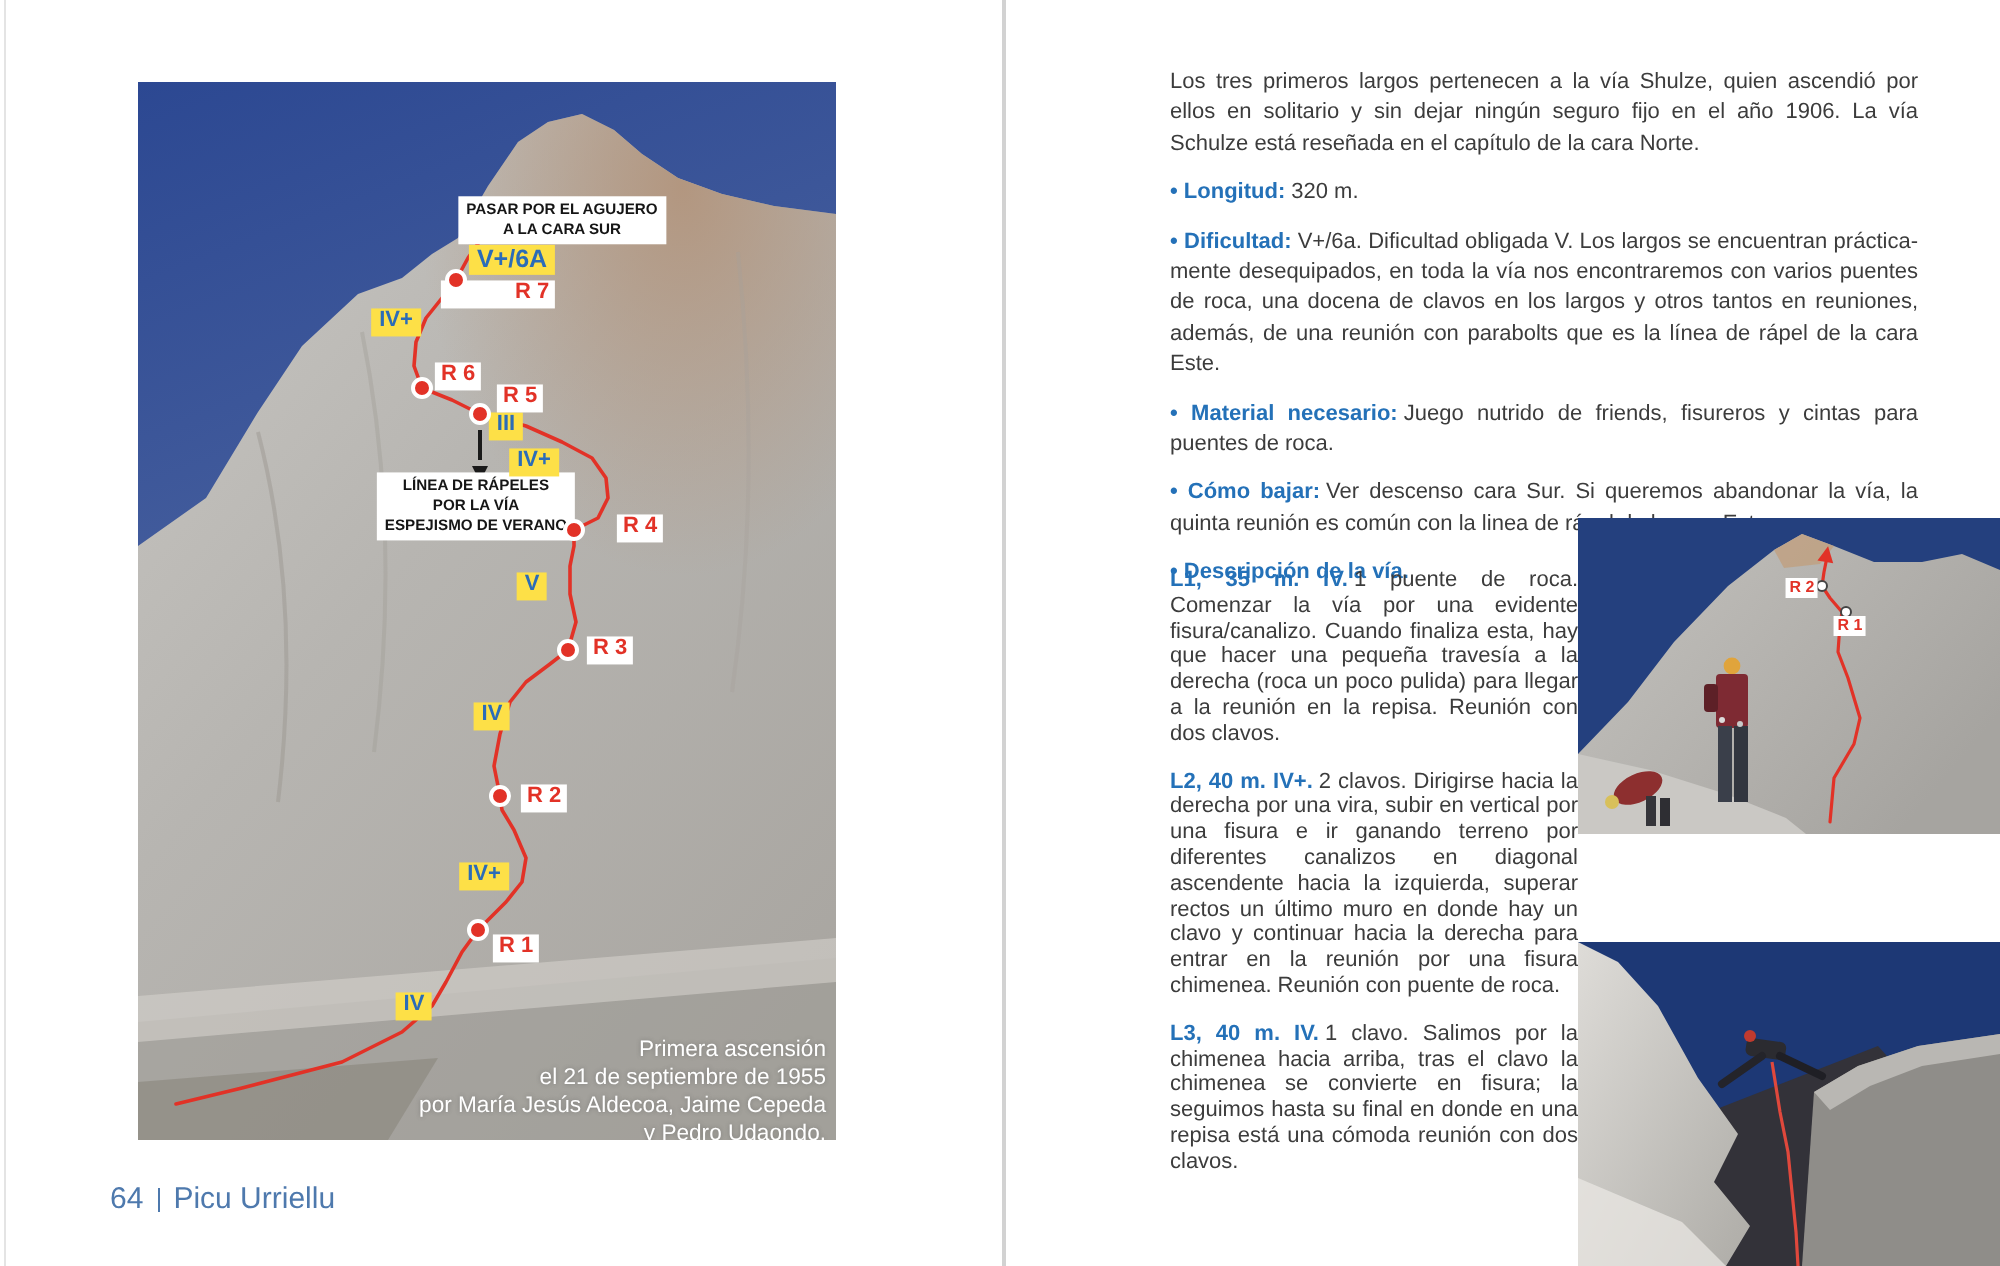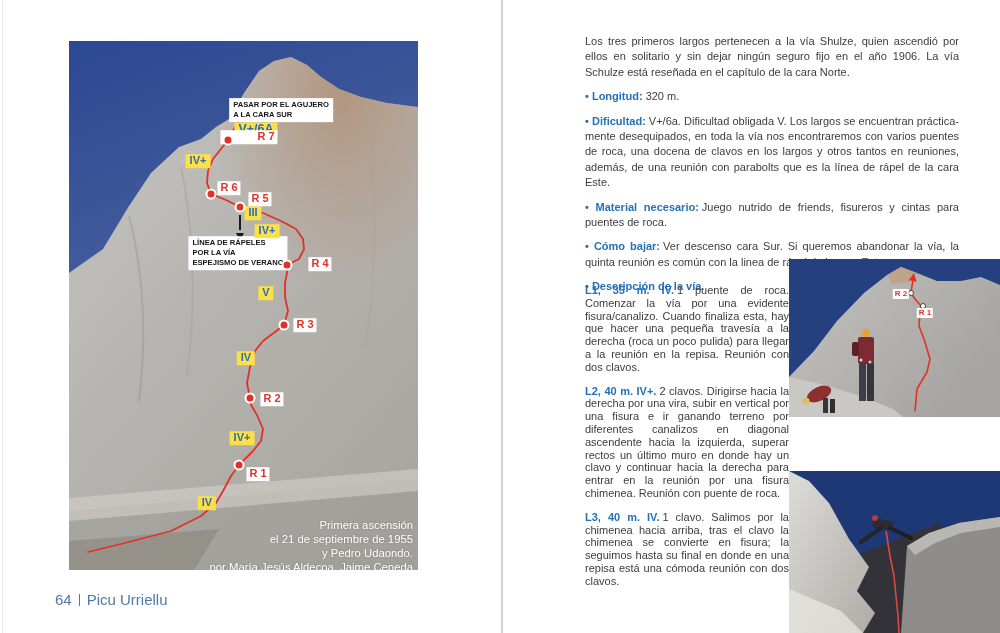--- a/index.html
+++ b/index.html
@@ -9,21 +9,21 @@
   .gutter{position:absolute;left:501px;top:0;width:2px;height:633px;background:#d2d2d2;}
 
   
   .title{position:absolute;left:68px;top:11px;margin:0;font-size:23px;font-weight:bold;
          letter-spacing:-0.3px;color:#1d73bc;}
   .topo{position:absolute;left:69px;top:41px;width:349px;height:529px;overflow:hidden;}
   .topo svg.art{position:absolute;left:0;top:0;}
   .layer{position:absolute;left:0;top:0;width:100%;height:100%;}
 
   .tnote{position:absolute;transform:translate(-50%,-50%);background:#ffffff;color:#151515;
-         font-size:7.6px;font-weight:bold;line-height:1.3;padding:2px 4px;text-align:left;
+         font-size:7.6px;font-weight:bold;line-height:1.3;padding:2px 4px;text-align:center;
          white-space:pre-line;}
   .tgrade{position:absolute;transform:translate(-50%,-50%);background:#fde047;color:#2b6cb8;
          font-size:11px;font-weight:bold;line-height:1.05;padding:1px 4px;white-space:nowrap;}
   .tgrade.big{font-size:12.5px;}
   .tbelay{position:absolute;transform:translate(-50%,-50%);background:#ffffff;color:#e23227;
          font-size:11px;font-weight:bold;line-height:1.05;padding:1px 3px;white-space:nowrap;}
   .tdot{position:absolute;width:7px;height:7px;border-radius:50%;background:#e23227;
         border:2px solid #fff;transform:translate(-50%,-50%);box-sizing:content-box;}
 
   .caption{position:absolute;right:5px;top:477px;text-align:right;color:#ffffff;
@@ -105,40 +105,40 @@
 POR LA VÍA
 ESPEJISMO DE VERANO</div>
         <div class="tgrade big" style="left: 187px; top: 89px;">V+/6A</div>
         <div class="tgrade" style="left: 129px; top: 120px;">IV+</div>
         <div class="tgrade" style="left: 140px; top: 172px; margin-left: 44px;">III</div>
         <div class="tgrade" style="left: 198px; top: 190px;">IV+</div>
         <div class="tgrade" style="left: 197px; top: 252px;">V</div>
         <div class="tgrade" style="left: 177px; top: 317px;">IV</div>
         <div class="tgrade" style="left: 173px; top: 397px;">IV+</div>
         <div class="tgrade" style="left: 138px; top: 462px;">IV</div>
-        <div class="tbelay" style="left: 180px; top: 96px; padding-left: 37px;">R 7</div>
+        <div class="tbelay" style="left: 180px; top: 106px; padding-left: 37px;">R 7</div>
         <div class="tbelay" style="left: 160px; top: 147px;">R 6</div>
         <div class="tbelay" style="left: 191px; top: 158px; text-align: right;">R 5</div>
         <div class="tbelay" style="left: 251px; top: 223px;">R 4</div>
         <div class="tbelay" style="left: 236px; top: 284px;">R 3</div>
         <div class="tbelay" style="left: 203px; top: 358px;">R 2</div>
         <div class="tbelay" style="left: 189px; top: 433px;">R 1</div>
         <div class="tdot" style="left: 159px; top: 99px;"></div>
         <div class="tdot" style="left: 142px; top: 153px;"></div>
         <div class="tdot" style="left: 171px; top: 166px;"></div>
         <div class="tdot" style="left: 218px; top: 224px;"></div>
         <div class="tdot" style="left: 215px; top: 284px;"></div>
         <div class="tdot" style="left: 181px; top: 357px;"></div>
         <div class="tdot" style="left: 170px; top: 424px;"></div>
       </div>
     <div class="caption" id="topo-caption">
         <div class="capline">Primera ascensión</div>
         <div class="capline">el 21 de septiembre de 1955</div>
+        <div class="capline">por María Jesús Aldecoa, Jaime Cepeda</div>
         <div class="capline">y Pedro Udaondo.</div>
-        <div class="capline">por María Jesús Aldecoa, Jaime Cepeda</div>
       </div>
   </div>
 
   <div class="footer">
     <span>64</span>
     <span class="sep"></span>
     <span>Picu Urriellu</span>
   </div>
 
   <div class="rp-flow">

